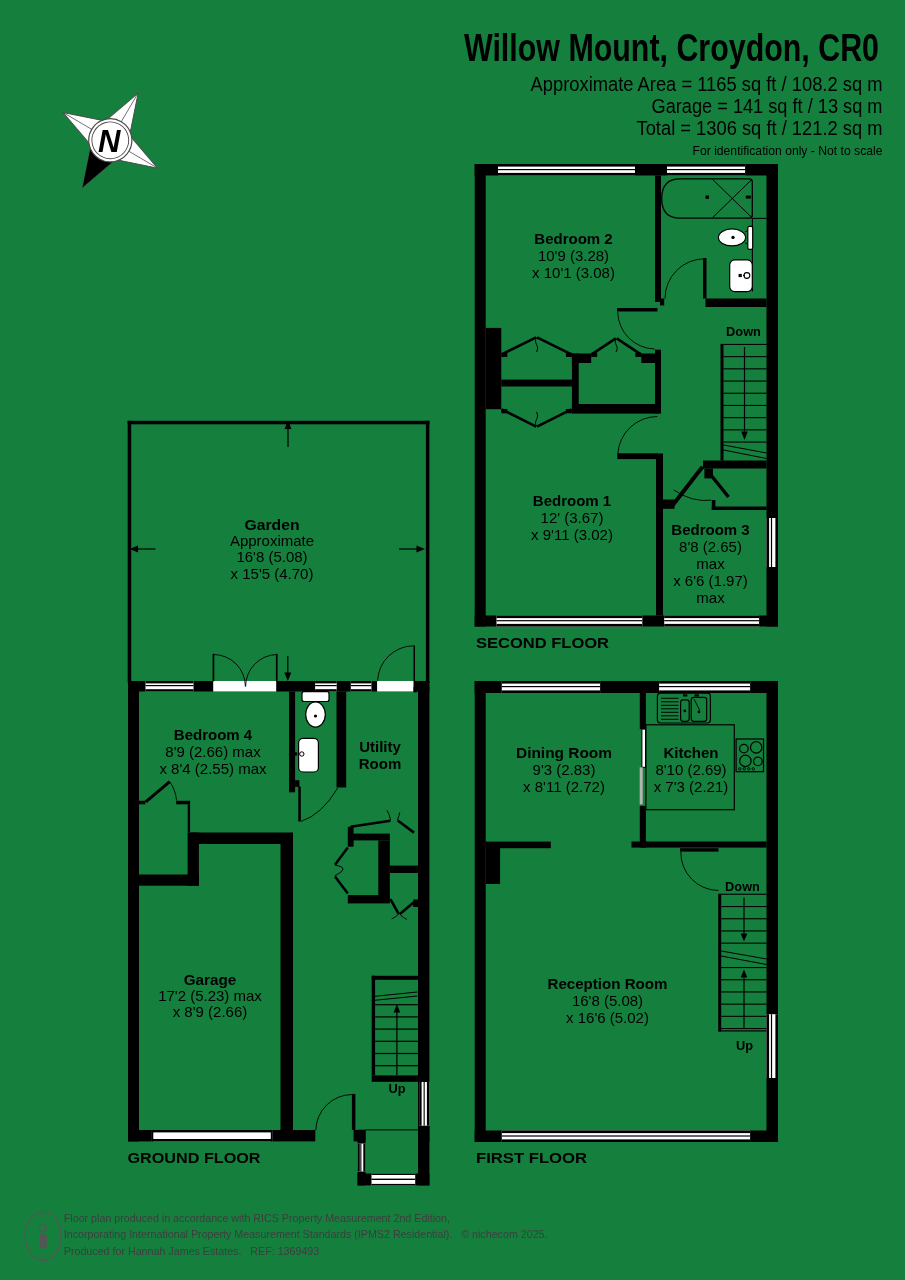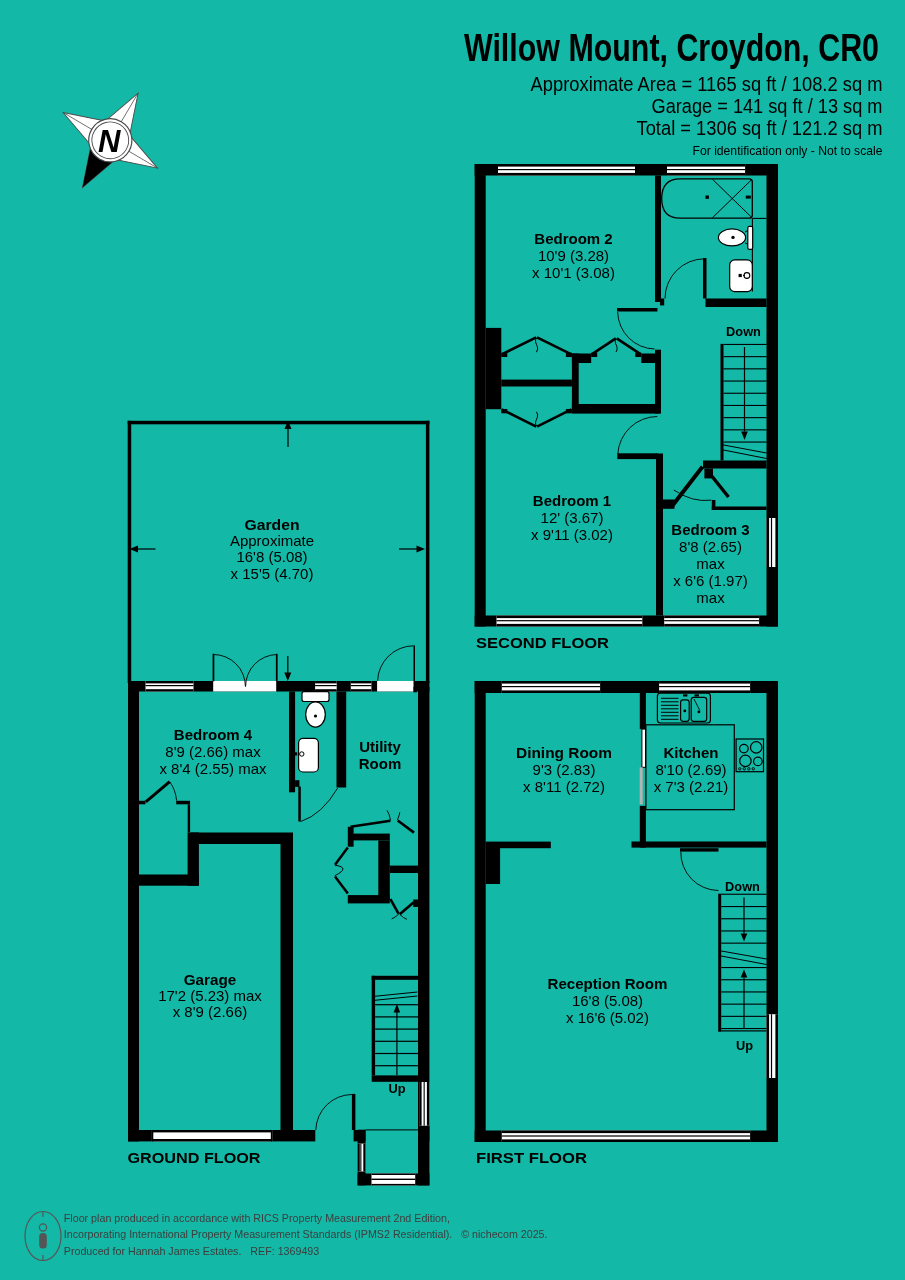--- a/index.html
+++ b/index.html
@@ -1,16 +1,16 @@
 <!DOCTYPE html>
 <html><head>
 <meta charset="utf-8">
 <style>
   html,body{margin:0;padding:0;background:#fff;}
-  #page{position:relative;width:905px;height:1280px;background:#14b8a6;overflow:hidden;
+  #page{position:relative;width:905px;height:1280px;background:#15803d;overflow:hidden;
         font-family:"Liberation Sans", sans-serif;will-change:transform;transform:translateZ(0);}
   svg text{font-family:"Liberation Sans", sans-serif;}
 </style>
 </head>
 <body>
 <div id="page">
 <svg width="905" height="1280" viewBox="0 0 905 1280" fill="none" stroke="none">
 
 <g fill="#000">
   <text x="879" y="60.5" font-size="39" font-weight="bold" text-anchor="end" textLength="415" lengthAdjust="spacingAndGlyphs">Willow Mount, Croydon, CR0</text>

